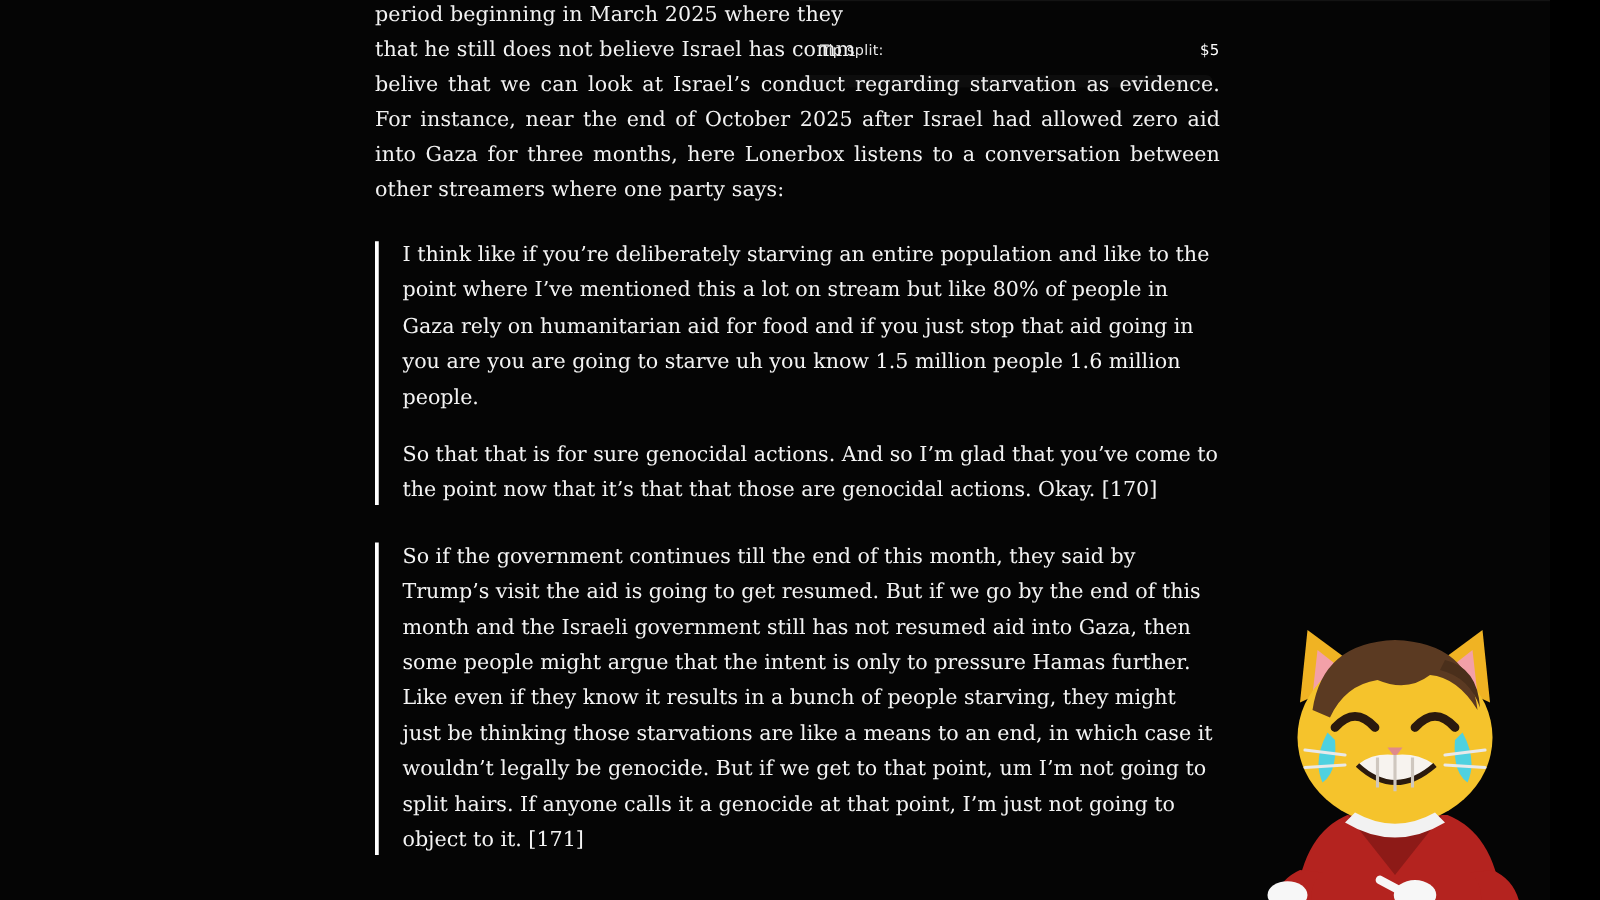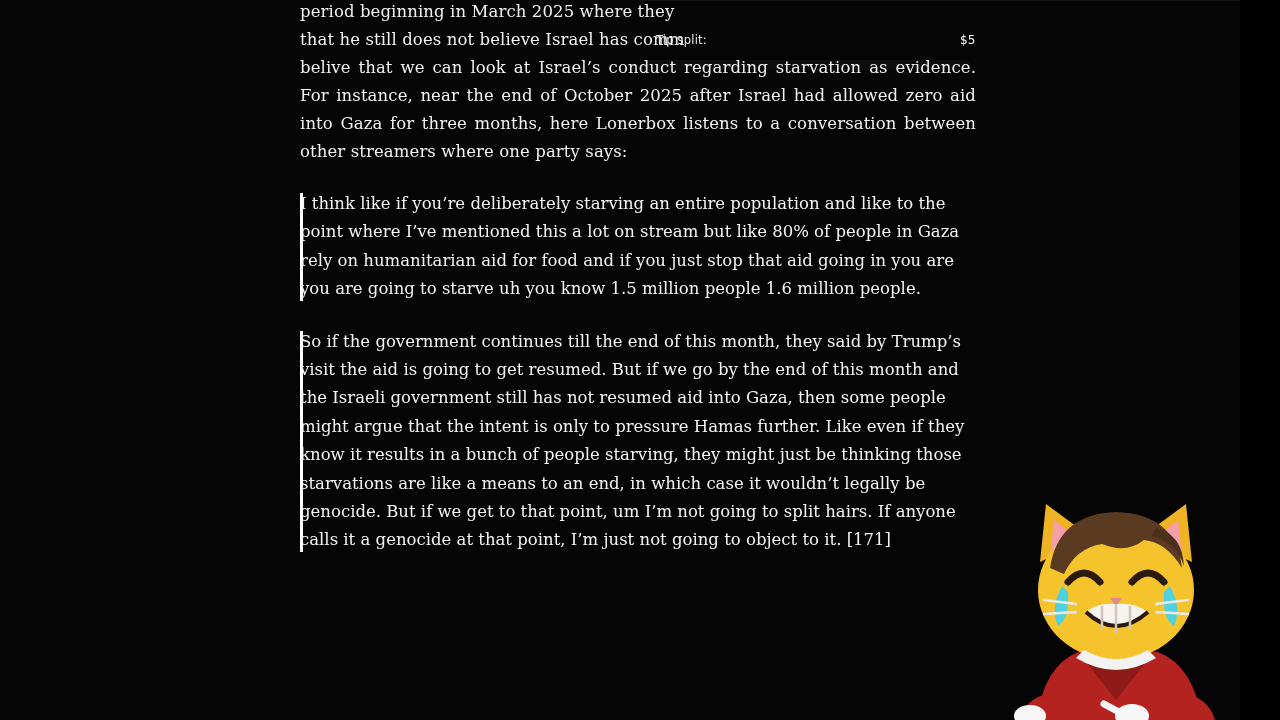--- a/index.html
+++ b/index.html
@@ -45,20 +45,21 @@
     margin-top: 0;
   }
   .gap-before {
     margin-top: 20px;
   }
 
   
   .quote {
     position: relative;
     margin: 24px 0 0 0;
+    padding-left: 22px;
   }
   .quote::before {
     content: "";
     position: absolute;
     left: 0;
     top: 3px;
     bottom: 3px;
     width: 3px;
     background: #ffffff;
   }
@@ -142,20 +143,21 @@
 <div id="stage">
 
   <div id="doc">
 
     <div class="para first">period beginning in March 2025 where they</div>
     <div class="para">that he still does not believe Israel has comm</div>
     <div class="para">belive that we can look at Israel’s conduct regarding starvation as evidence. For instance, near the end of October 2025 after Israel had allowed zero aid into Gaza for three months, here Lonerbox listens to a conversation between other streamers where one party says:</div>
 
     <div class="quote">
       <p>I think like if you’re deliberately starving an entire population and like to the point where I’ve mentioned this a lot on stream but like 80% of people in Gaza rely on humanitarian aid for food and if you just stop that aid going in you are you are going to starve uh you know 1.5 million people 1.6 million people.</p>
+      <p>So that that is for sure genocidal actions. And so I’m glad that you’ve come to the point now that it’s that that those are genocidal actions. Okay. [170]</p>
     </div>
 
 
     <div class="quote">
       <p>So if the government continues till the end of this month, they said by Trump’s visit the aid is going to get resumed. But if we go by the end of this month and the Israeli government still has not resumed aid into Gaza, then some people might argue that the intent is only to pressure Hamas further. Like even if they know it results in a bunch of people starving, they might just be thinking those starvations are like a means to an end, in which case it wouldn’t legally be genocide. But if we get to that point, um I’m not going to split hairs. If anyone calls it a genocide at that point, I’m just not going to object to it. [171]</p>
     </div>
 
   </div>
 
   <div id="tipgoal">

